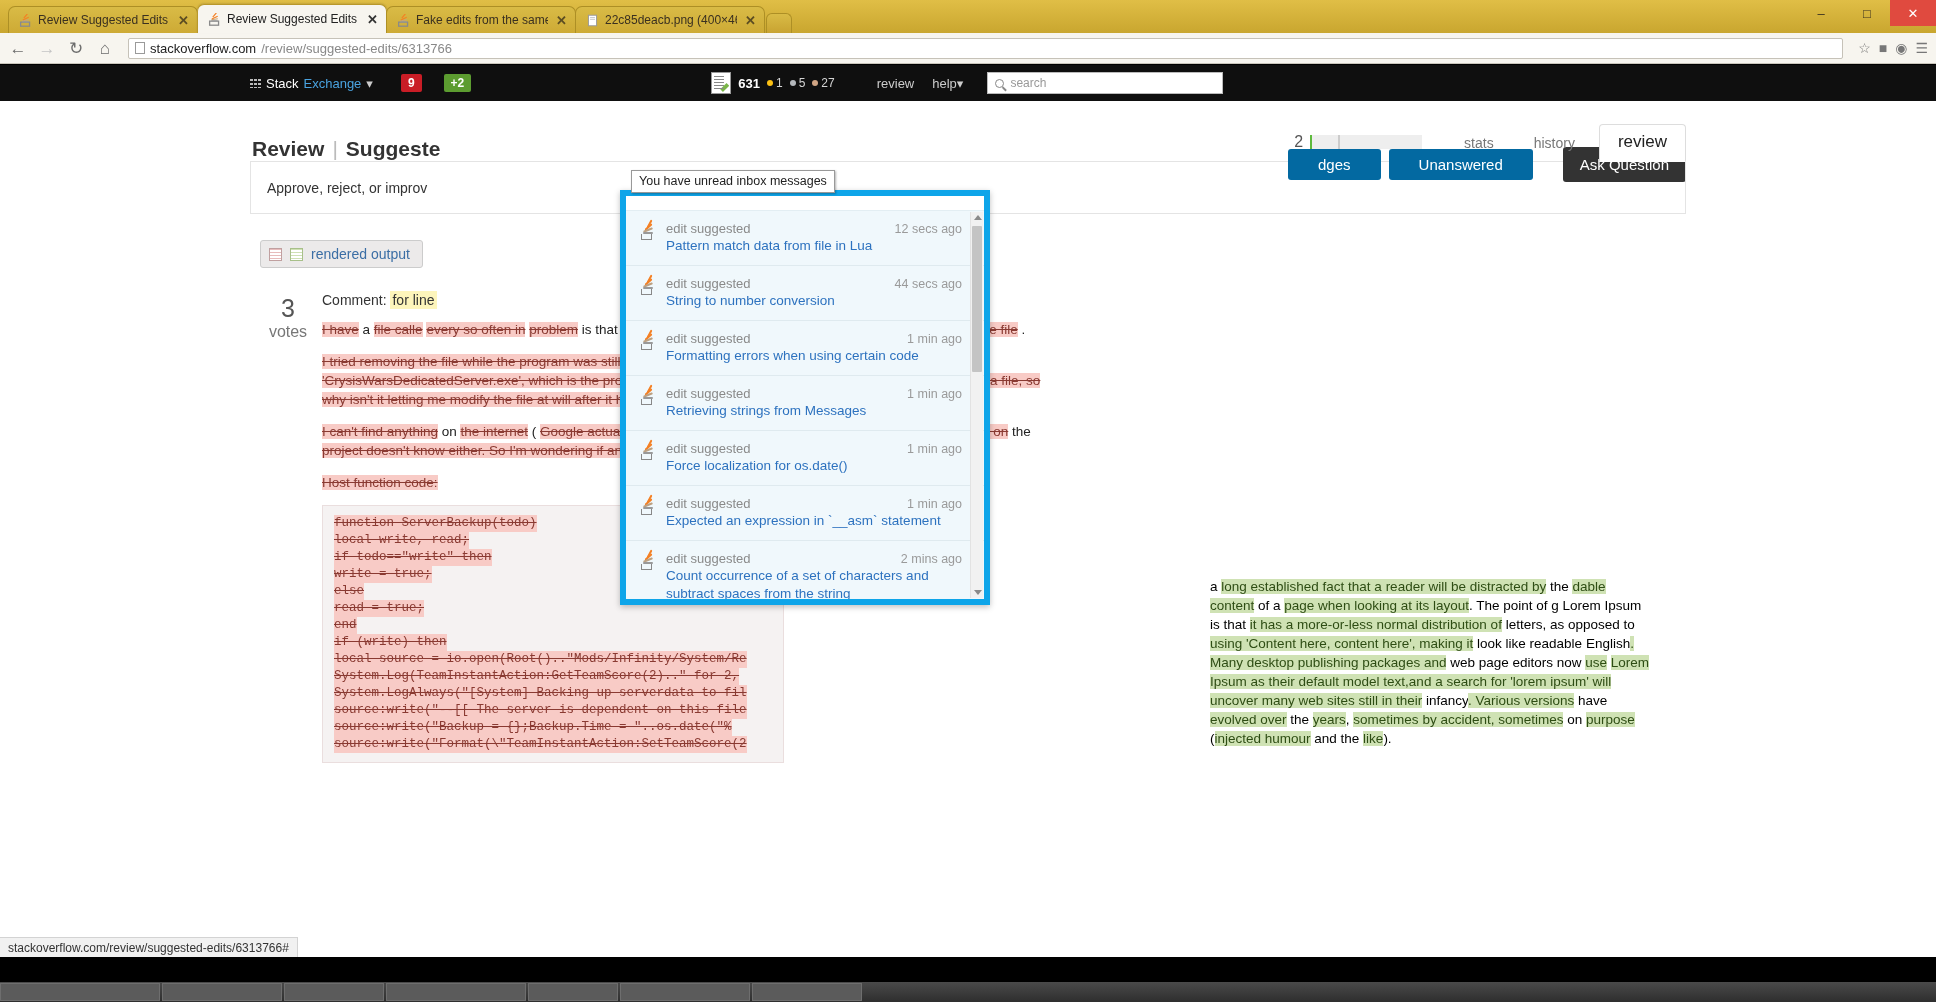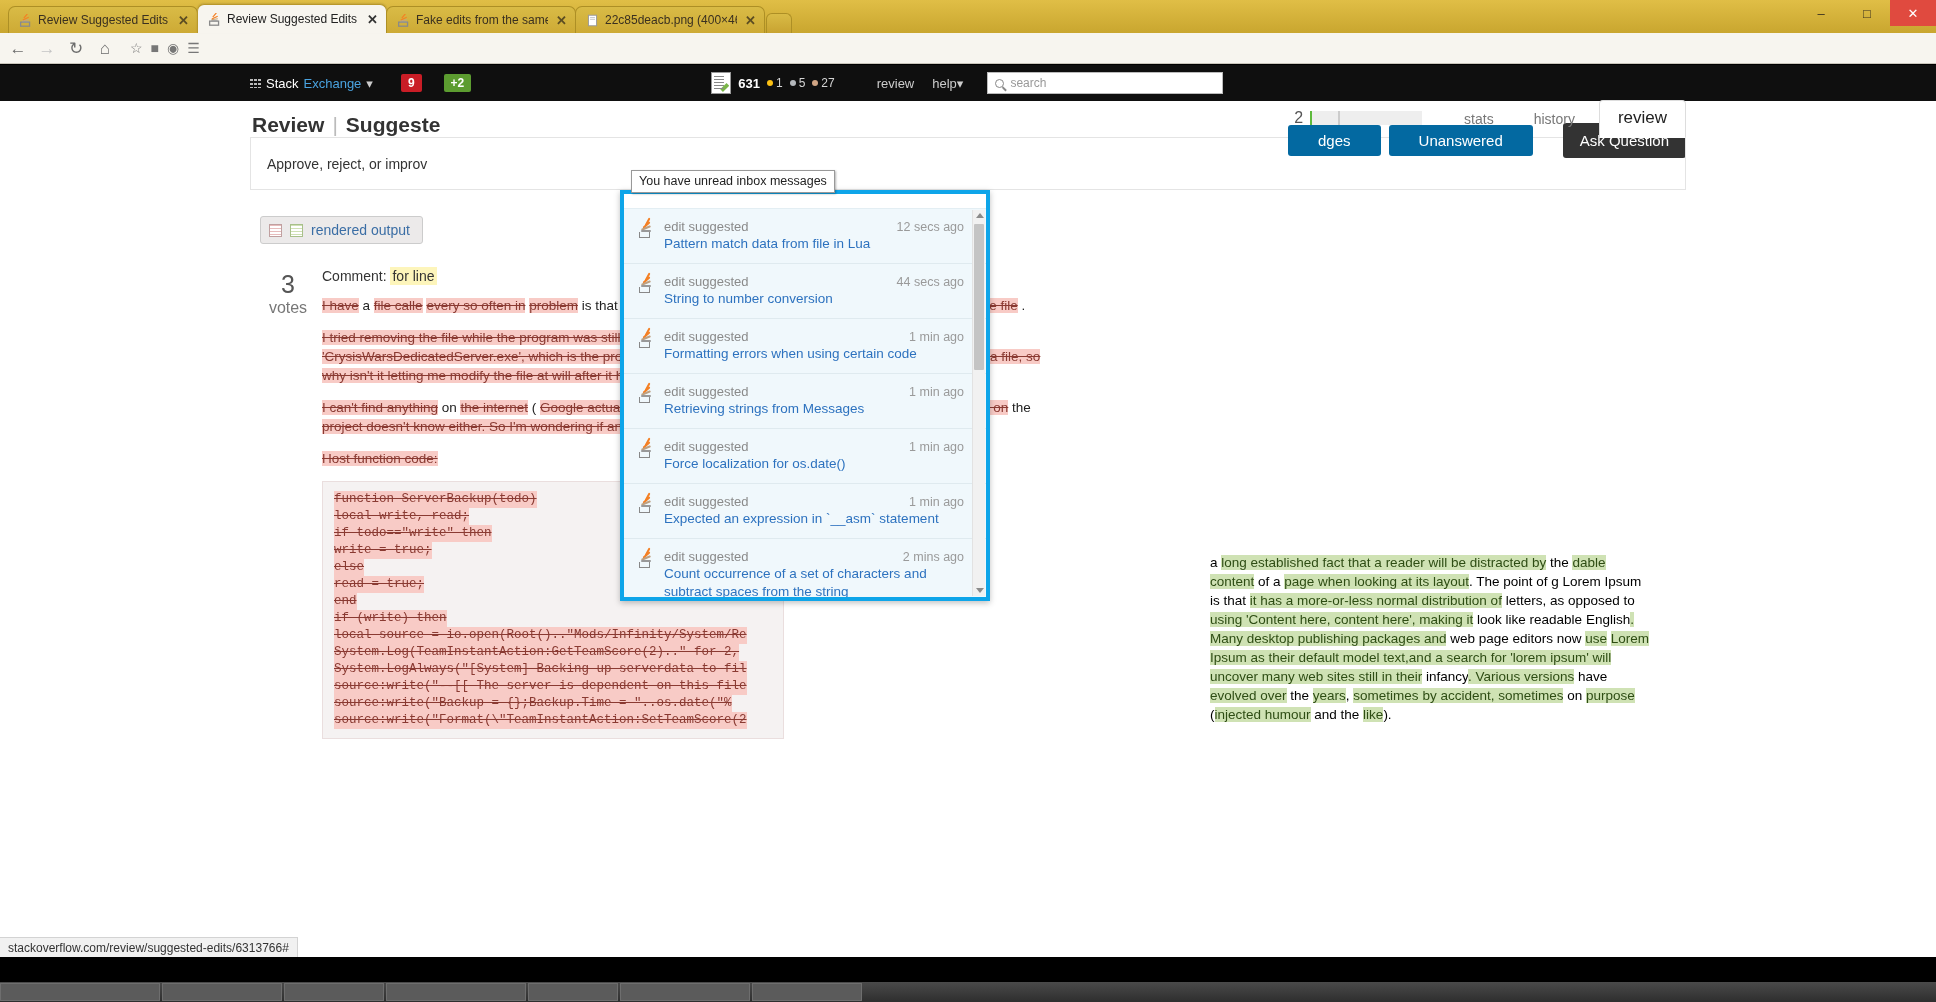--- a/index.html
+++ b/index.html
@@ -126,21 +126,21 @@
   .logo .mark i:nth-child(3){width:30px; left:7px; top:16px; background:#d6a360; transform:rotate(-27deg);}
   .logo .mark i:nth-child(4){width:31px; left:6px; top:24px; background:#cbb699; transform:rotate(-12deg);}
   .logo .mark i:nth-child(5){width:31px; left:6px; top:31px; background:#9e9e9e;}
   .logo .mark u { position:absolute; left:0; bottom:0; width:37px; height:15px; border:4px solid #9e9e9e; border-top:none;}
   .logo .txt { font-size:34px; color:#2f2f2f; letter-spacing:-0.5px; line-height:1; padding-bottom:2px;}
   .logo .txt b { color:#000; }
   .navbtns { position:absolute; right:0; top:22px; display:flex; gap:8px; align-items:center;}
   .gbtn { background:#0369a1; color:#fff; font-size:15px; padding:7px 30px; border-radius:3px;}
   .askbtn { background:#333; color:#fff; font-size:15px; padding:9px 17px; border-radius:3px; margin-left:22px;}
 
-  .subheader { padding:0 2px; display:flex; align-items:flex-end; position:relative; height:36px;}
+  .subheader { margin-top:24px; padding:0 2px; display:flex; align-items:flex-end; position:relative; height:36px;}
   .subheader .title { font-size:21px; color:#333; font-weight:bold; }
   .subheader .title .sep { color:#bbb; font-weight:normal; padding:0 8px;}
   .subheader .right { position:absolute; right:0; bottom:0; display:flex; align-items:flex-end; gap:0;}
   .progress-wrap { display:flex; align-items:center; gap:7px; padding-bottom:10px; margin-right:26px;}
   .progress-num { font-size:16px; color:#555; }
   .progress { width:112px; height:14px; background:#eee; position:relative;}
   .progress .seg { position:absolute; top:0; bottom:0; width:2px; background:#ccc;}
   .progress .fill { position:absolute; left:0; top:0; bottom:0; width:2px; background:#5eba3d;}
   .tabnav { display:flex; align-items:flex-end; gap:8px;}
   .tabnav a { font-size:14px; color:#777; padding:8px 16px 10px; }
@@ -197,21 +197,21 @@
   }
 
   
   .tooltip {
     position:absolute; left:631px; top:105px; z-index:60;
     background:#fff; border:1px solid #999; box-shadow:1px 1px 2px rgba(0,0,0,.3);
     font-size:12.5px; color:#222; padding:3px 7px 4px;
   }
   .dropdown {
     position:absolute; left:620px; top:125px; width:370px; z-index:55;
-    background:#22c55e; border:4px solid #0ea5e9; box-shadow:0 2px 6px rgba(0,0,0,.25);
+    background:#22c55e; border:6px solid #0ea5e9; box-shadow:0 2px 6px rgba(0,0,0,.25);
   }
   .dd-top { height:15px; background:#fff; border-bottom:1px solid #e3eef3;}
   .dd-scroll { max-height:388px; overflow:hidden; position:relative;}
   .dd-item {
     display:flex; padding:10px 22px 11px 14px; gap:10px;
     border-bottom:1px solid #dfeaef; background:#f0f8fc;
   }
   .dd-item:last-child { border-bottom:none;}
   .dd-icon { width:16px; height:17px; flex:none; position:relative; margin-top:2px;}
   .dd-icon i { position:absolute; display:block; height:2px; background:#f48024; border-radius:1px;}
@@ -302,20 +302,25 @@
       <div>□</div>
       <div class="close">✕</div>
     </div>
   </div>
 
   <div class="toolbar">
     <span class="navbtn">←</span>
     <span class="navbtn fwd">→</span>
     <span class="navbtn">↻</span>
     <span class="navbtn">⌂</span>
+    <div class="omnibox">
+      <span class="pagei"></span>
+      <span>stackoverflow.com</span>
+        <span class="urlgray">/review/suggested-edits/6313766</span>
+    </div>
     <div class="tbicons">
       <span>☆</span>
       <span>■</span>
       <span>◉</span>
       <span>☰</span>
     </div>
   </div>
 
   <div class="viewport">
     <div class="page">

